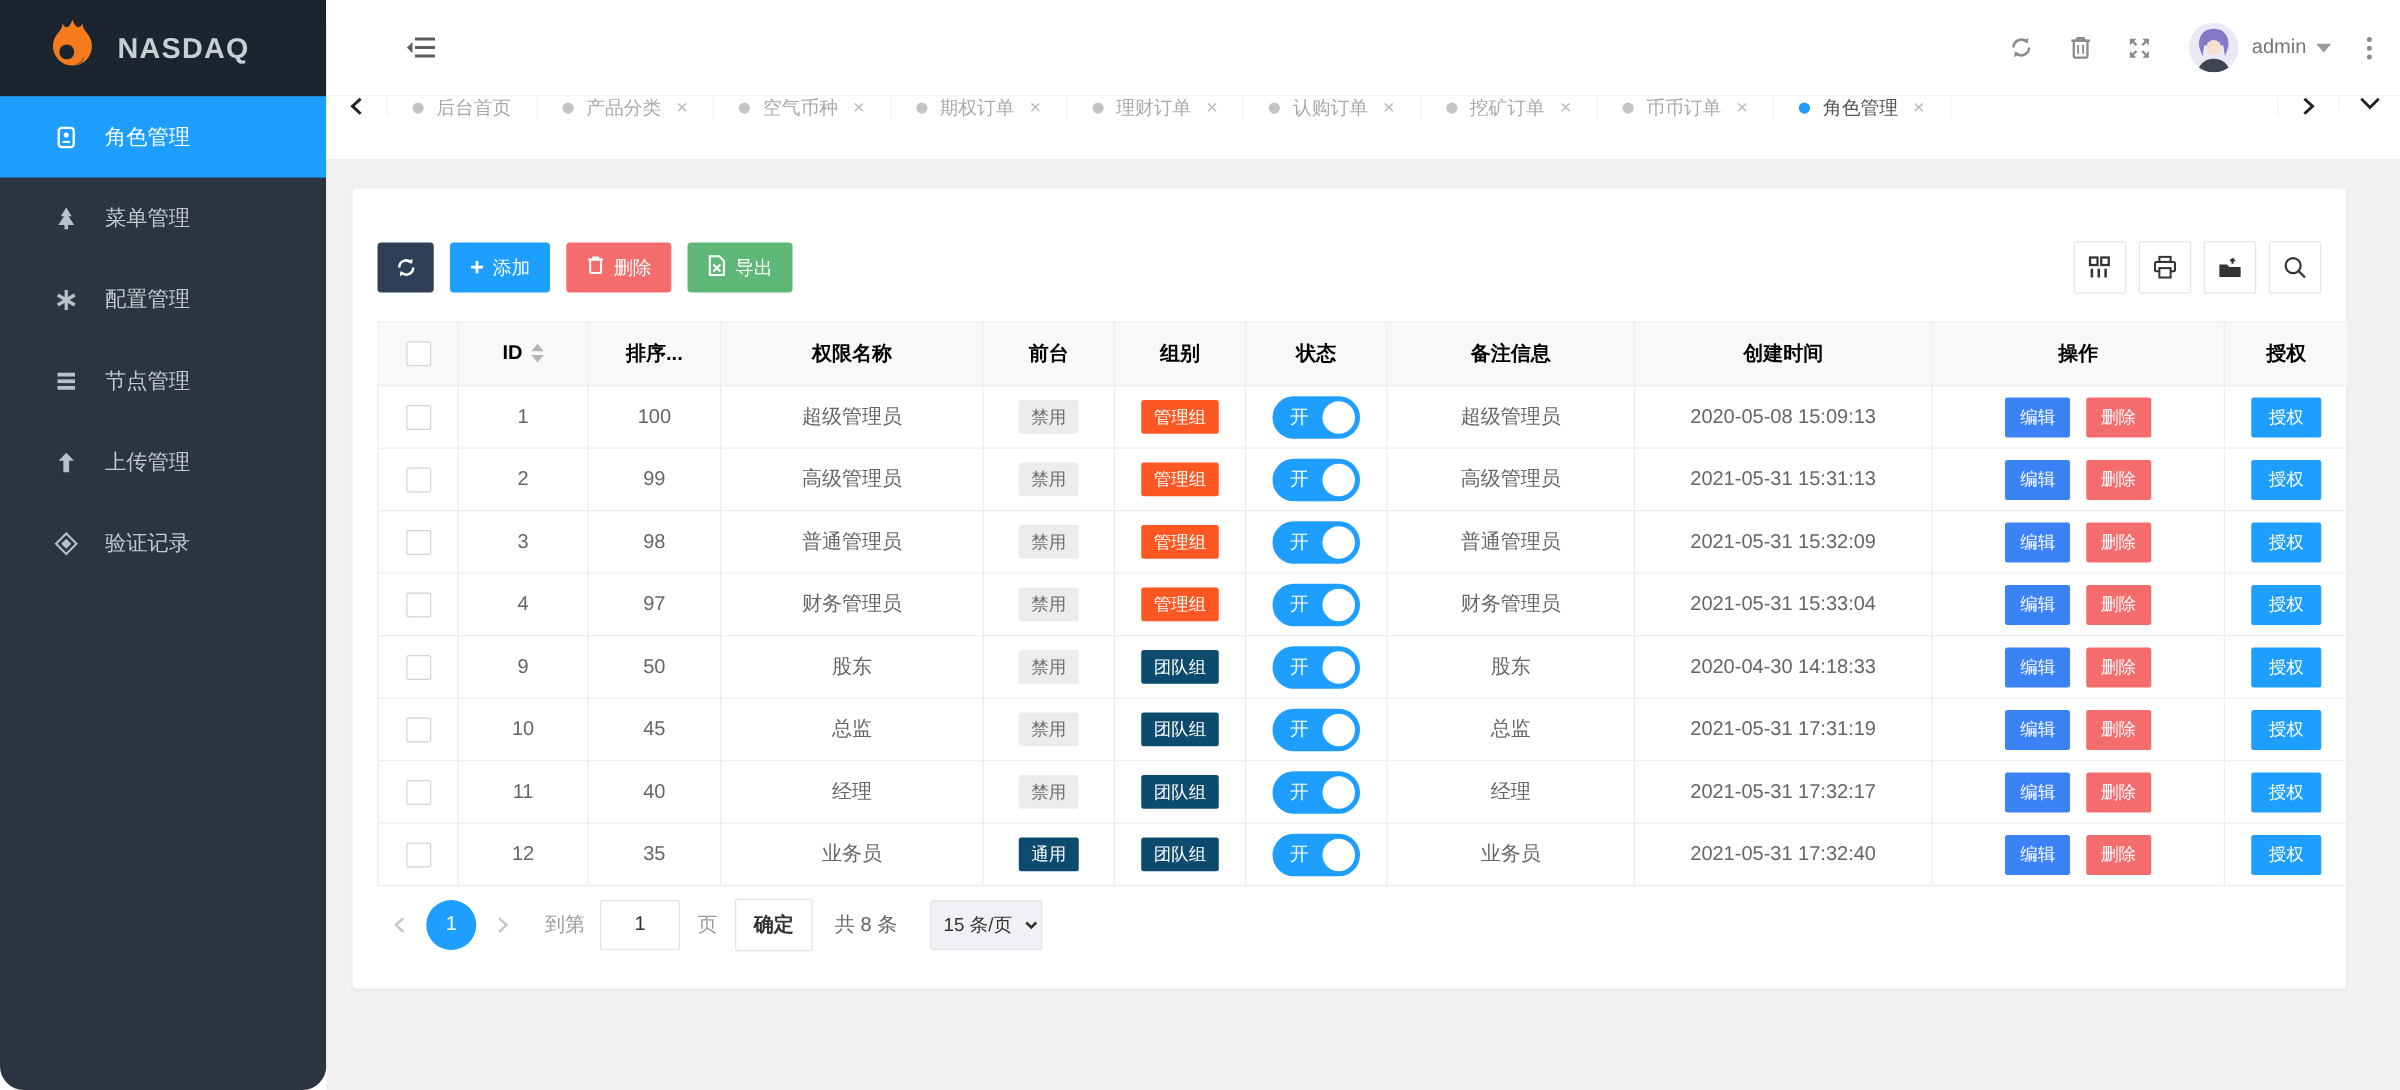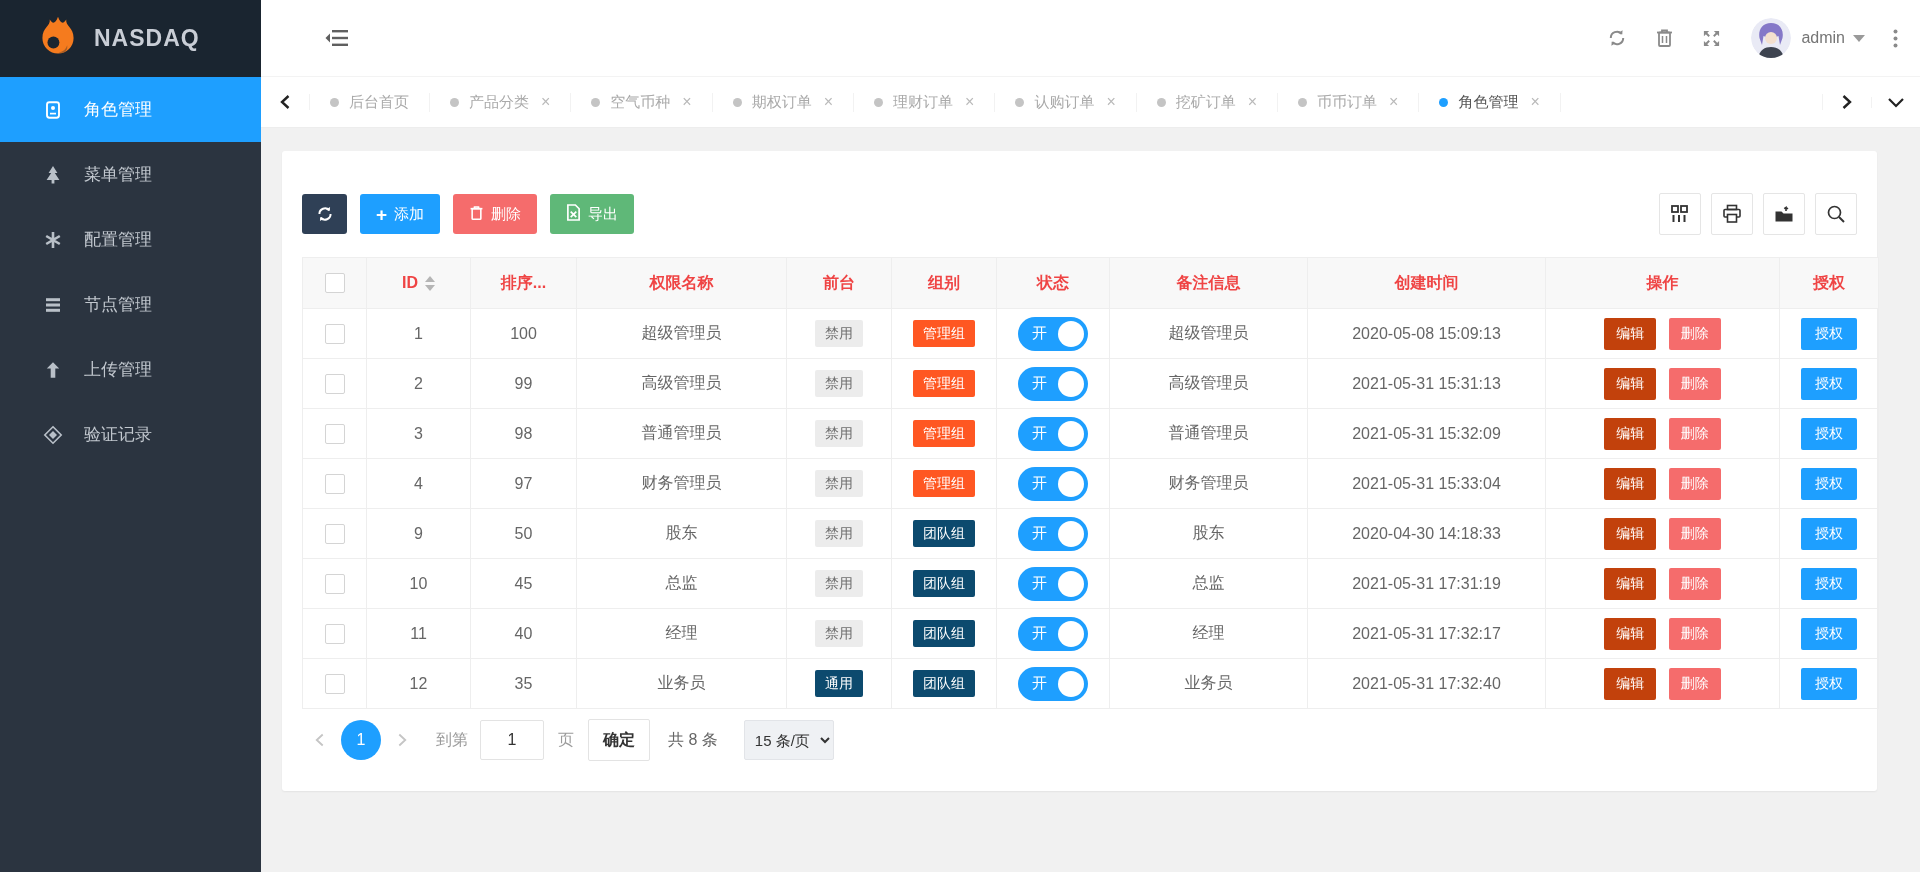--- a/index.html
+++ b/index.html
@@ -2,21 +2,21 @@
 <html><head>
 <meta charset="utf-8">
 <style>
   * { margin:0; padding:0; box-sizing:border-box; }
   html,body { width:1920px; height:872px; overflow:hidden;
     font-family:"Liberation Sans","DejaVu Sans",sans-serif; }
   .app { width:1920px; height:872px; display:grid;
     grid-template-columns:261px 1fr; grid-template-rows:77px 51px 1fr; }
 
   
-  .sidebar { grid-row:1/4; grid-column:1; background:#2B3440; }
+  .sidebar { grid-row:1/4; grid-column:1; background:#2B3440;border-radius:19px; }
   .logo-bar { height:77px; background:#1A2530; display:flex; align-items:center; padding-left:36px; }
   .logo-text { color:#C9CED6; font-size:23px; font-weight:bold; letter-spacing:1px; margin-left:14px; }
   .side-item { height:65px; display:flex; align-items:center; padding-left:42px; color:#C2C8CF; font-size:17px; cursor:pointer; }
   .side-item.active { background:#1E9FFF; color:#fff; }
   .side-icon { width:22px; height:22px; margin-right:20px; display:inline-flex; align-items:center; justify-content:center; }
   .side-icon svg { width:20px; height:20px; fill:#B9C0C8; }
   .side-item.active .side-icon svg { fill:#fff; }
 
   
   .header { grid-row:1; grid-column:2; background:#fff; display:flex; align-items:center;
@@ -26,21 +26,21 @@
     font-size:16px; color:#9C9C9C; cursor:pointer; }
   .nav-item.active { background:#E2E2E2; color:#545454; }
   .h-right { margin-left:auto; display:flex; align-items:center; }
   .hicon { margin-left:28px; display:inline-flex; cursor:pointer; }
   .avatar { width:40px; height:40px; border-radius:50%; overflow:hidden; margin-left:30px; cursor:pointer; }
   .uname { font-size:16px; color:#757575; margin-left:10px; cursor:pointer; }
   .caret { width:0; height:0; border-left:6px solid transparent; border-right:6px solid transparent;
     border-top:7px solid #9A9A9A; margin-left:8px; display:inline-block; }
 
   
-  .tabbar { grid-row:2; grid-column:2; background:#fff; display:flex; align-items:center; border-bottom:1px solid #EDEDED; }
+  .tabbar { grid-row:2; grid-column:2; background:#fff; display:flex; align-items:flex-start; border-bottom:1px solid #EDEDED; }
   .tab-arrow { width:49px; display:flex; align-items:center; justify-content:center; cursor:pointer; }
   .tab-arrow.l { border-right:1px solid #F2F2F2; }
   .tab-arrow.r { border-left:1px solid #F2F2F2; }
   .tab { display:flex; align-items:center; padding:0 20px; border-right:1px solid #F2F2F2;
     font-size:15px; color:#A9A9A9; cursor:pointer; white-space:nowrap; }
   .tab-dot { width:9px; height:9px; border-radius:50%; background:#C4C4C4; margin-right:10px; }
   .tab.active { color:#555; }
   .tab.active .tab-dot { background:#1E9FFF; }
   .tab-close { margin-left:12px; color:#B9B9B9; font-size:16px; display:none; }
   .tab-close.closable { display:inline-block; }
@@ -59,38 +59,38 @@
   .tbtn.tdel { background:#F56C6C; }
   .tbtn.texp { background:#5FB878; }
   .plus-glyph { font-size:19px; font-weight:bold; line-height:1; }
   .tb-spacer { flex:1; }
   .ibox { width:42px; height:42px; border:1px solid #E5E5E5; border-radius:2px; background:#fff;
     display:inline-flex; align-items:center; justify-content:center; margin-left:10px; cursor:pointer; }
 
   
   table { width:100%; border-collapse:collapse; table-layout:fixed; }
   th,td { border:1px solid #EEEEEE; text-align:center; }
-  thead th { background:#F8F8F8; height:51px; font-size:16px; color:#ef4444; font-weight:bold; }
+  thead th { background:#F8F8F8; height:51px; font-size:16px; color:#000000; font-weight:bold; }
   tbody td { height:50px; font-size:16px; color:#666; }
   .cb { display:inline-block; width:20px; height:20px; border:1px solid #D4D4D4; border-radius:2px;
     background:#fff; vertical-align:middle; cursor:pointer; }
   .sort { display:inline-flex; flex-direction:column; margin-left:7px; vertical-align:middle; cursor:pointer; }
   .sort i { width:0; height:0; border-left:5px solid transparent; border-right:5px solid transparent; display:block; }
   .sort .up { border-bottom:6px solid #B5B5B5; margin-bottom:3px; }
   .sort .dn { border-top:6px solid #B5B5B5; }
   .badge { display:inline-block; padding:5px 10px; border-radius:2px; font-size:14px; line-height:1.2; }
   .t-gray { background:#ECECEC; color:#6E6E6E; }
   .t-orange { background:#FF5722; color:#fff; }
   .t-green { background:#0c4a6e; color:#fff; }
   .toggle { position:relative; display:inline-flex; align-items:center; width:70px; height:34px;
     border-radius:17px; background:#1E9FFF; cursor:pointer; vertical-align:middle; }
   .toggle-label { color:#fff; font-size:15px; margin-left:14px; }
   .toggle-knob { position:absolute; right:4px; top:4px; width:26px; height:26px; border-radius:50%; background:#fff; }
   .btn-mini { border:none; border-radius:2px; color:#fff; font-size:14px; padding:7px 12px; margin:0 4px; cursor:pointer; }
-  .btn-mini.edit { background:#c2410c; }
+  .btn-mini.edit { background:#3b82f6; }
   .btn-mini.del { background:#F56C6C; }
   .btn-mini.grant { background:#1E9FFF; padding:7px 14px; }
 
   
   .pager { display:flex; align-items:center; margin-top:10px; font-size:16px; color:#666; }
   .pg-arrow { padding:0 12px; display:inline-flex; cursor:pointer; }
   .pg-num { width:40px; height:40px; border-radius:50%; background:#1E9FFF; color:#fff;
     display:flex; align-items:center; justify-content:center; margin:0 4px; font-size:16px; cursor:pointer; }
   .goto { color:#9B9B9B; margin:0 12px 0 16px; }
   .pg-input { width:64px; height:40px; border:1px solid #E3E3E3; border-radius:2px; text-align:center;

